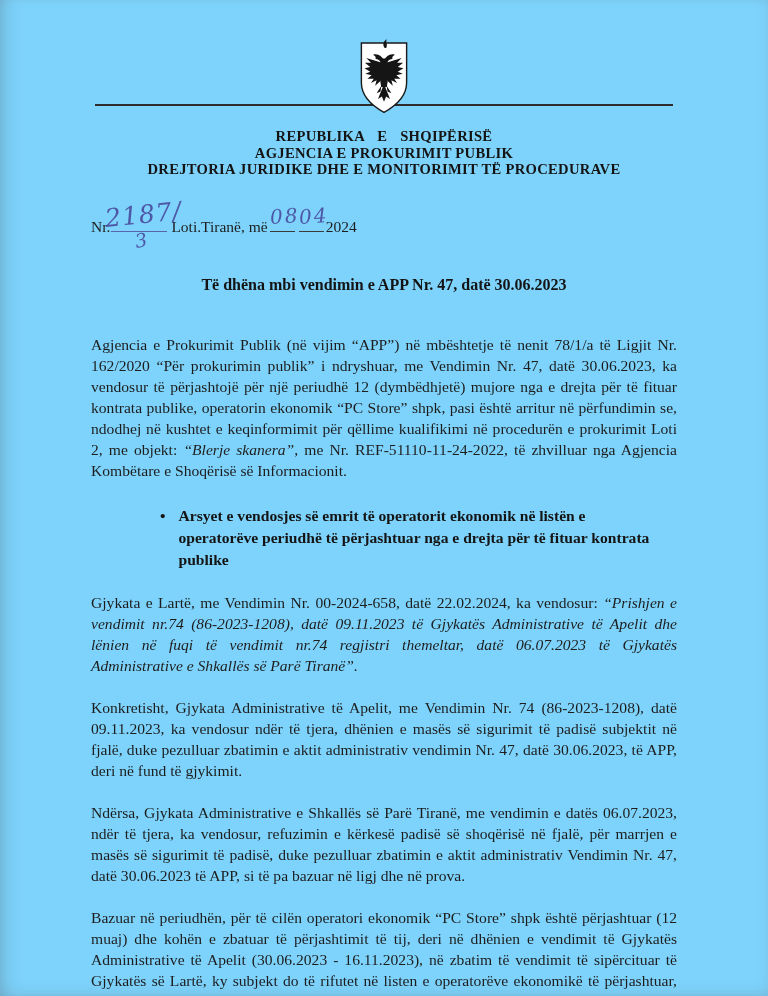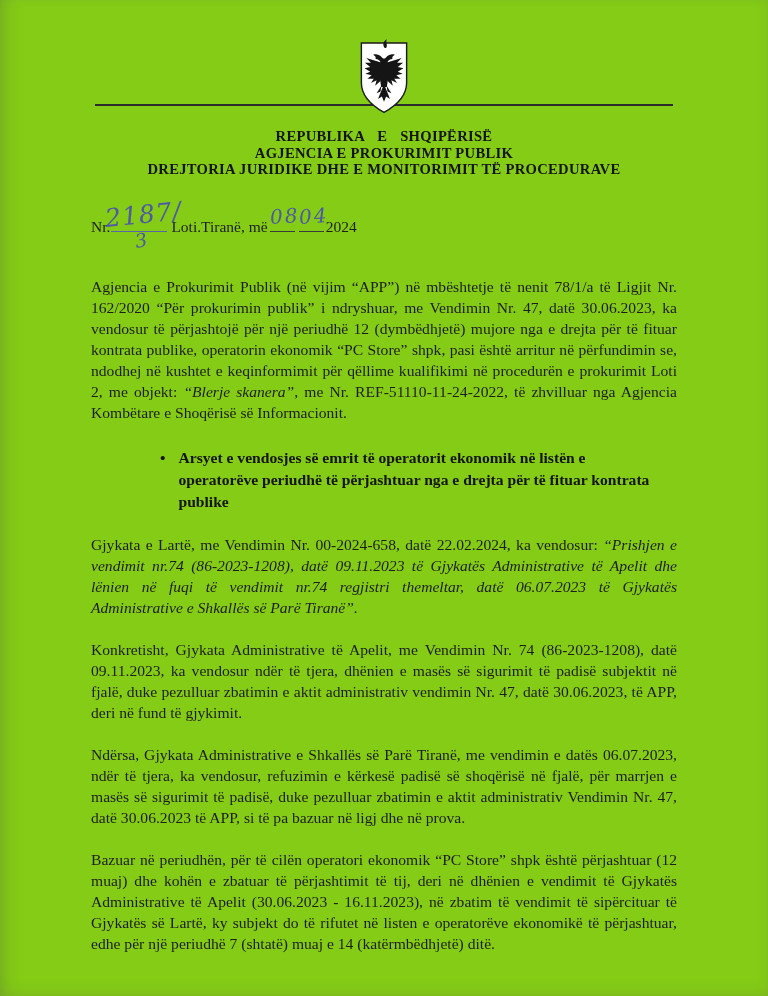--- a/index.html
+++ b/index.html
@@ -6,21 +6,21 @@
   html, body { background: #ffffff; }
   body {
     width: 768px; height: 996px;
     font-family: "Liberation Serif", serif;
     color: #1d1d1d;
     position: relative;
     overflow: hidden;
   }
   .page {
     width: 768px; height: 996px;
-    background: #84cc16;
+    background: #7dd3fc;
     position: relative;
     box-shadow:
       inset 16px 0 20px -16px rgba(70,70,70,.35),
       inset -10px 0 14px -12px rgba(120,120,120,.18),
       inset 0 -14px 18px -16px rgba(90,90,90,.25),
       inset 0 10px 12px -12px rgba(140,140,140,.12);
   }
 
   
   .header { position: relative; text-align: center; padding-top: 36px; }
@@ -129,20 +129,21 @@
 
   <div class="proto-row">
     <span class="proto-left">
       <span>Nr.</span><span class="nr-slot"><span class="hw hw-nr" style="color: rgb(78, 88, 166);">2187/</span><span class="hw hw-nr-below" style="color: rgb(78, 88, 166);">3</span></span><span>Loti.</span>
     </span>
     <span class="proto-right">
       <span>Tiranë, më</span><span class="date-slot"><span class="hw hw-date" style="color: rgb(78, 88, 166);">08</span></span><span class="date-slot"><span class="hw hw-date" style="color: rgb(78, 88, 166);">04</span></span><span>2024</span>
     </span>
   </div>
 
+  <div class="doc-title">Të dhëna mbi vendimin e APP Nr. 47, datë 30.06.2023</div>
 
   <p class="para first"><span>Agjencia e Prokurimit Publik (në vijim “APP”) në mbështetje të nenit 78/1/a të Ligjit Nr. 162/2020 “Për prokurimin publik” i ndryshuar, me Vendimin Nr. 47, datë 30.06.2023, ka vendosur të përjashtojë për një periudhë 12 (dymbëdhjetë) mujore nga e drejta për të fituar kontrata publike, operatorin ekonomik “PC Store” shpk, pasi është arritur në përfundimin se, ndodhej në kushtet e keqinformimit për qëllime kualifikimi në procedurën e prokurimit Loti 2, me objekt: </span><span style="font-style: italic;">“Blerje skanera”</span><span>, me Nr. REF-51110-11-24-2022, të zhvilluar nga Agjencia Kombëtare e Shoqërisë së Informacionit.</span></p>
 
 
   <div class="bullet-item">
     <span class="bullet-dot">•</span>
     <span>Arsyet e vendosjes së emrit të operatorit ekonomik në listën e operatorëve periudhë të përjashtuar nga e drejta për të fituar kontrata publike</span>
   </div>
 
   <p class="para"><span>Gjykata e Lartë, me Vendimin Nr. 00-2024-658, datë 22.02.2024, ka vendosur: </span><span style="font-style: italic;">“Prishjen e vendimit nr.74 (86-2023-1208), datë 09.11.2023 të Gjykatës Administrative të Apelit dhe lënien në fuqi të vendimit nr.74 regjistri themeltar, datë 06.07.2023 të Gjykatës Administrative e Shkallës së Parë Tiranë”.</span></p>

